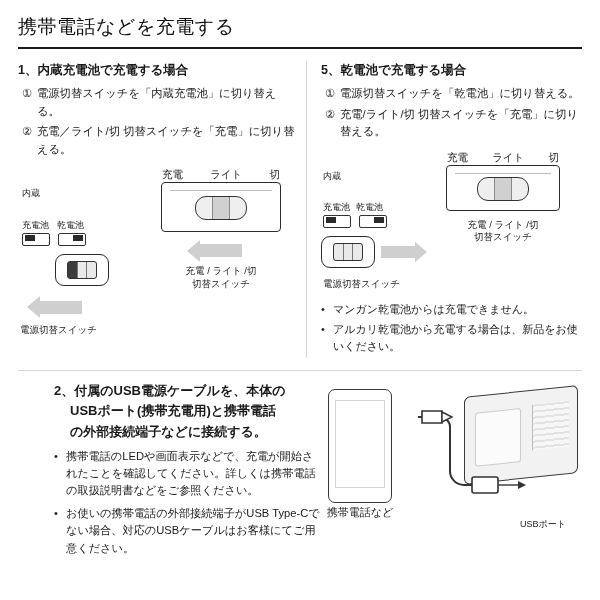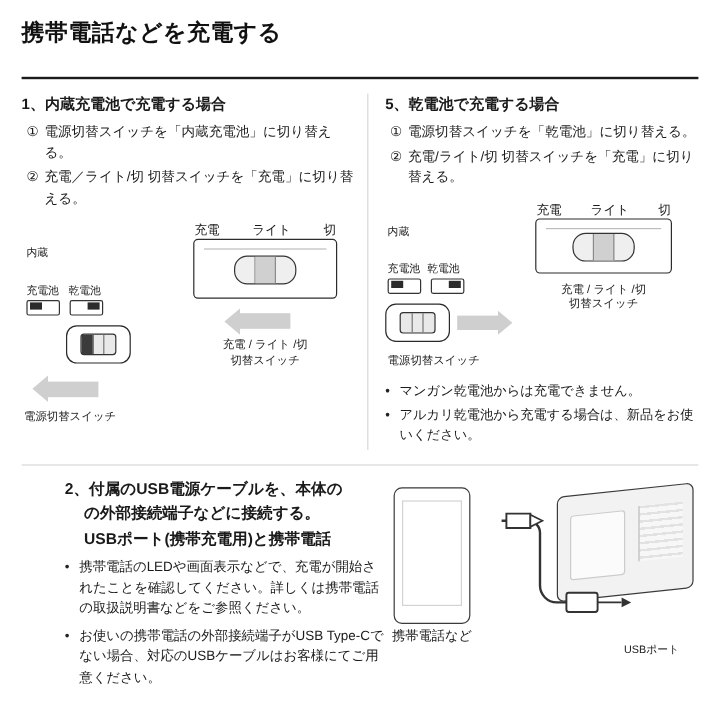--- a/index.html
+++ b/index.html
@@ -19,23 +19,23 @@
     position: absolute;
     left: 0; top: 0;
     width: 600px;
     height: 600px;
     box-sizing: border-box;
     padding: 14px 18px 0 18px;
   }
   
   .title {
     font-size: 19px;
-    font-weight: bold;
+    font-weight: normal;
     letter-spacing: 0.5px;
-    padding-bottom: 24px;
+    padding-bottom: 7px;
     color: #111;
   }
   .title-rule {
     border-bottom: 2px solid #1b1b1b;
     margin-bottom: 12px;
   }
   
   .cols {
     display: flex;
     align-items: stretch;
@@ -490,22 +490,22 @@
       </ul>
     </div>
   </div>
 
   <div class="bottom-rule"></div>
 
   <div class="bottom">
     <div class="bottom-left">
       <div class="b-head">
         <span>2、付属のUSB電源ケーブルを、本体の</span>
+        <span class="indent">USBポート(携帯充電用)と携帯電話</span>
         <span class="indent">の外部接続端子などに接続する。</span>
-        <span class="indent">USBポート(携帯充電用)と携帯電話</span>
       </div>
       <ul class="b-notes">
         <li>
           <span class="bullet">•</span>
           <span class="txt">携帯電話のLEDや画面表示などで、充電が開始されたことを確認してください。詳しくは携帯電話の取扱説明書などをご参照ください。</span>
         </li>
         <li>
           <span class="bullet">•</span>
           <span class="txt">お使いの携帯電話の外部接続端子がUSB Type-Cでない場合、対応のUSBケーブルはお客様にてご用意ください。</span>
         </li>

